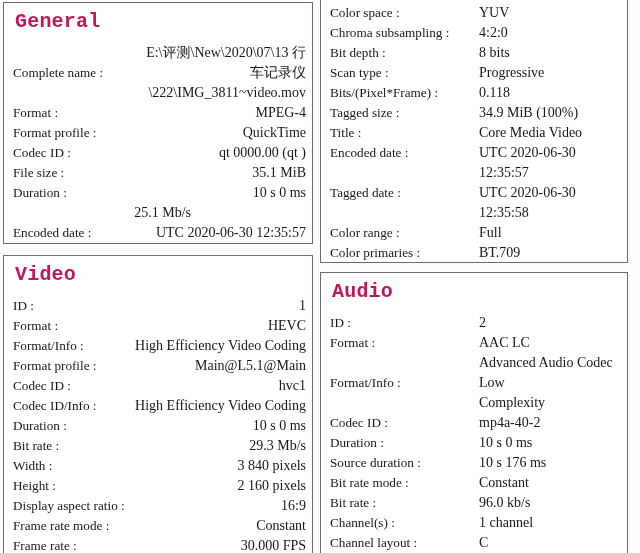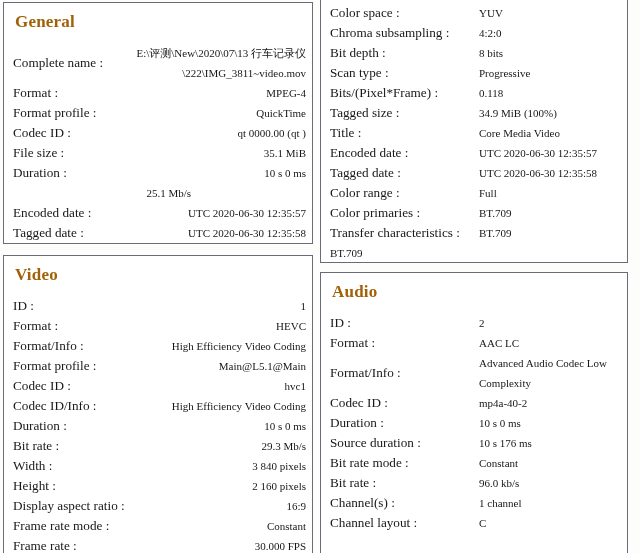--- a/index.html
+++ b/index.html
@@ -26,27 +26,27 @@
     position: absolute;
     background: #ffffff;
     border: 1px solid #6b6b78;
     box-sizing: border-box;
     overflow: hidden;
   }
   .panel-inner {
     padding: 4px 6px 0 9px;
   }
   .panel-title {
-    font-family: Liberation Serif, serif;
+    font-family: Liberation Mono, monospace;
     font-weight: bold;
-    font-size: 17px;
+    font-size: 20px;
     line-height: 24px;
     letter-spacing: .2px;
     margin: 3px 0 9px 2px;
-    color: #a16207;
+    color: #be185d;
   }
 
   
   .rows {
     display: block;
   }
   .row {
     display: flex;
     align-items: flex-start;
     min-height: 20px;
@@ -56,21 +56,21 @@
     min-height: 36px;
     align-items: center;
   }
   .k {
     font-size: 13.2px;
     white-space: nowrap;
     color: #171717;
     flex: 0 0 auto;
   }
   .v {
-    font-size: 11px;
+    font-size: 14px;
     color: #171717;
     white-space: pre-line;
   }
 
   
   .col-left .k { width: 121px; }
   .col-left .v { width: 178px; text-align: right; }
 
   
   .col-right .k { width: 149px; }

